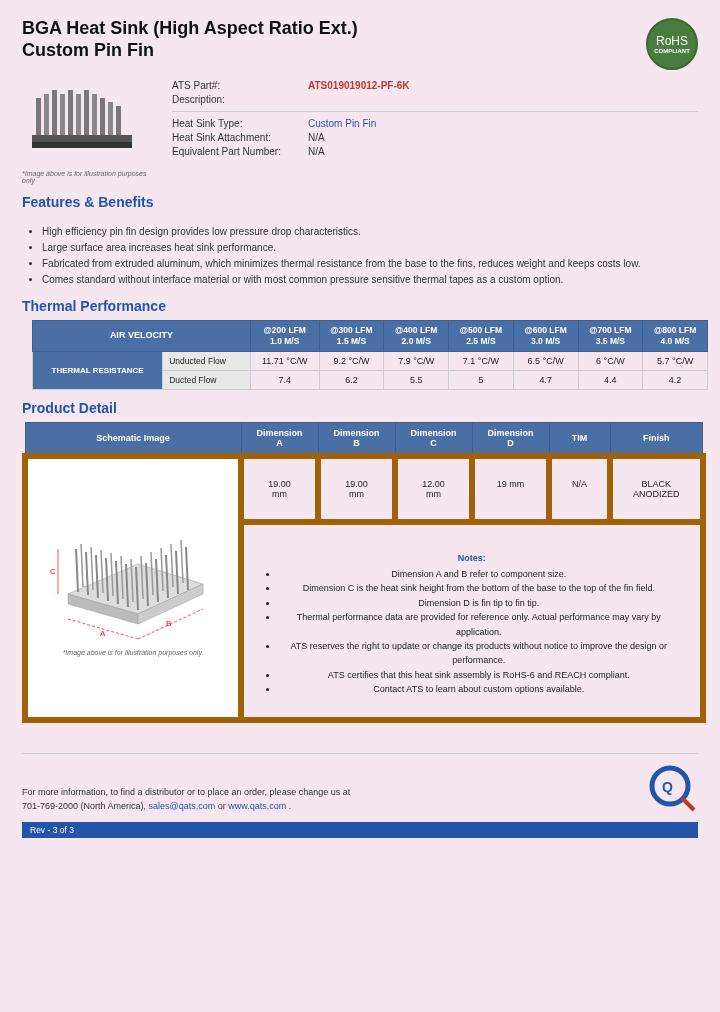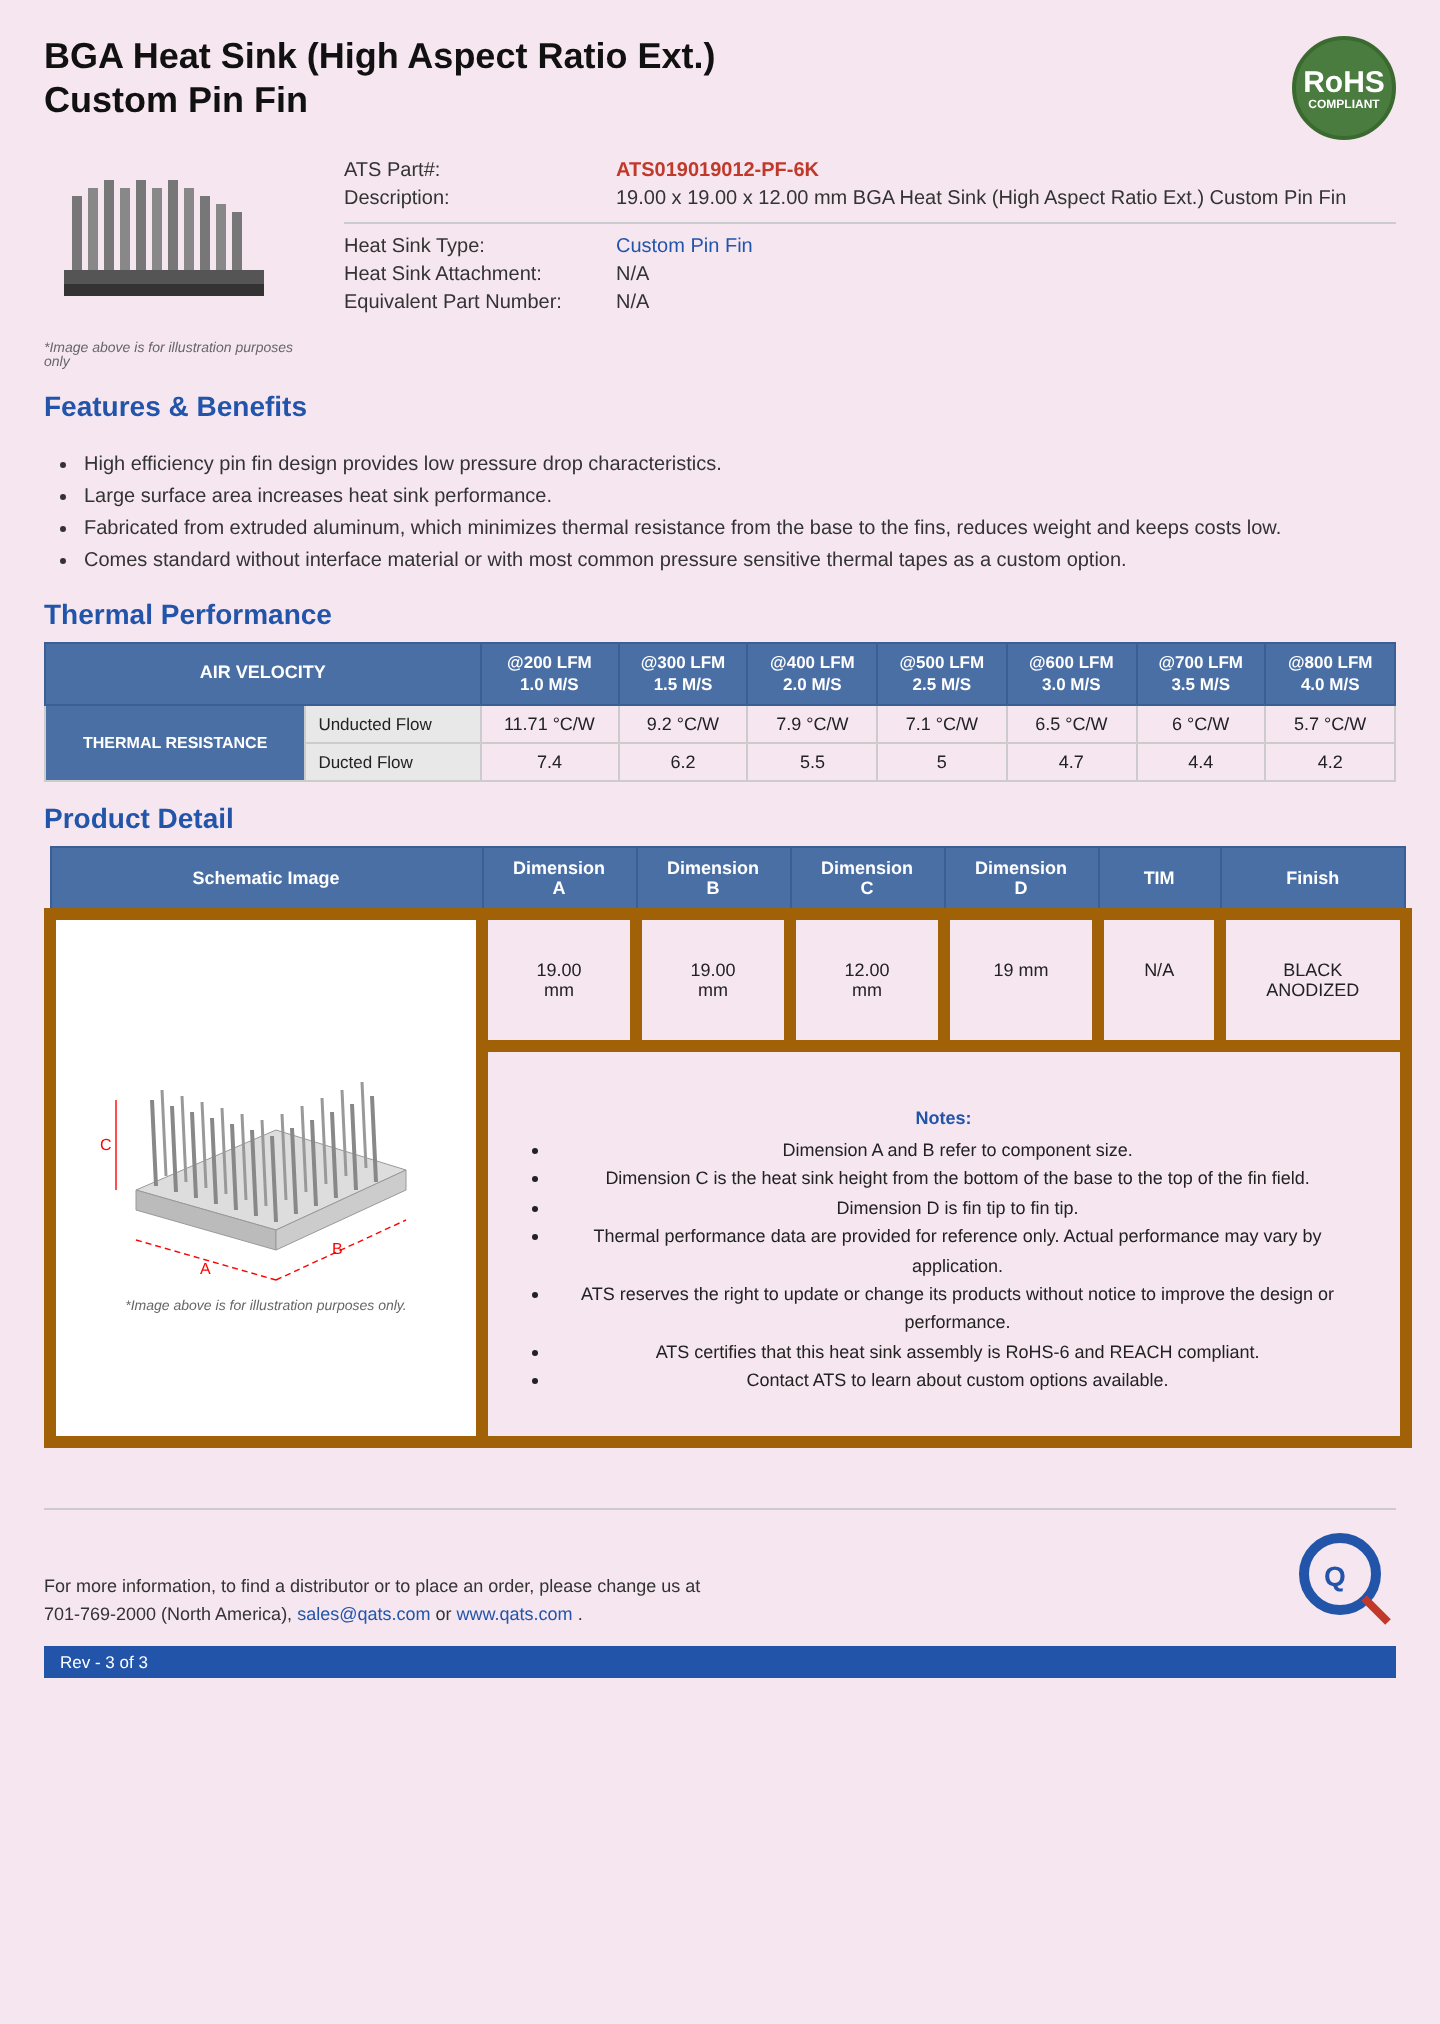--- a/index.html
+++ b/index.html
@@ -32,21 +32,21 @@
       display: flex;
       flex-direction: column;
       align-items: center;
       justify-content: center;
       color: white;
       font-size: 7px;
       font-weight: bold;
       text-align: center;
       border: 2px solid #3a6a2f;
     }
-    .rohs-badge .rohs-text { font-size: 15px; font-weight: bold; }
+    .rohs-badge .rohs-text { font-size: 12px; font-weight: normal; }
     .rohs-badge .compliant { font-size: 6px; }
 
     .product-info-section {
       display: flex;
       gap: 20px;
       margin-bottom: 8px;
     }
     .product-image-area {
       width: 130px;
       flex-shrink: 0;
@@ -101,20 +101,21 @@
       color: #333;
       margin-top: 14px;
     }
 
     
     .thermal-table {
       width: 100%;
       border-collapse: collapse;
       margin-top: 6px;
       font-size: 9px;
+      margin-left: 10px;
     }
     .thermal-table th {
       background: #4a6fa5;
       color: white;
       padding: 4px 3px;
       text-align: center;
       border: 1px solid #3a5f95;
       font-size: 8.5px;
       line-height: 1.3;
     }
@@ -283,21 +284,20 @@
     </svg>
     <div class="image-caption">*Image above is for illustration purposes only</div>
   </div>
   <div class="product-details">
     <div class="detail-row">
       <span class="detail-label">ATS Part#:</span>
       <span class="detail-value part-link">ATS019019012-PF-6K</span>
     </div>
     <div class="detail-row">
       <span class="detail-label">Description:</span>
-      <span class="detail-value">19.00 x 19.00 x 12.00 mm BGA Heat Sink (High Aspect Ratio Ext.) Custom Pin Fin</span>
     </div>
     <hr class="divider-line">
     <div class="detail-row">
       <span class="detail-label">Heat Sink Type:</span>
       <span class="detail-value link">Custom Pin Fin</span>
     </div>
     <div class="detail-row">
       <span class="detail-label">Heat Sink Attachment:</span>
       <span class="detail-value">N/A</span>
     </div>

